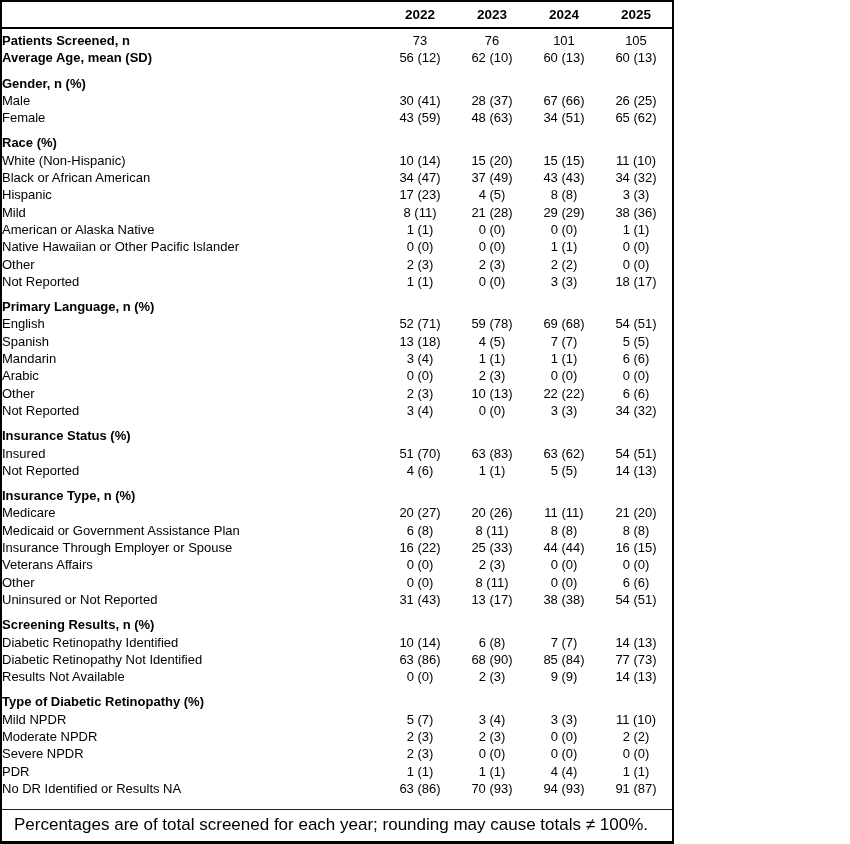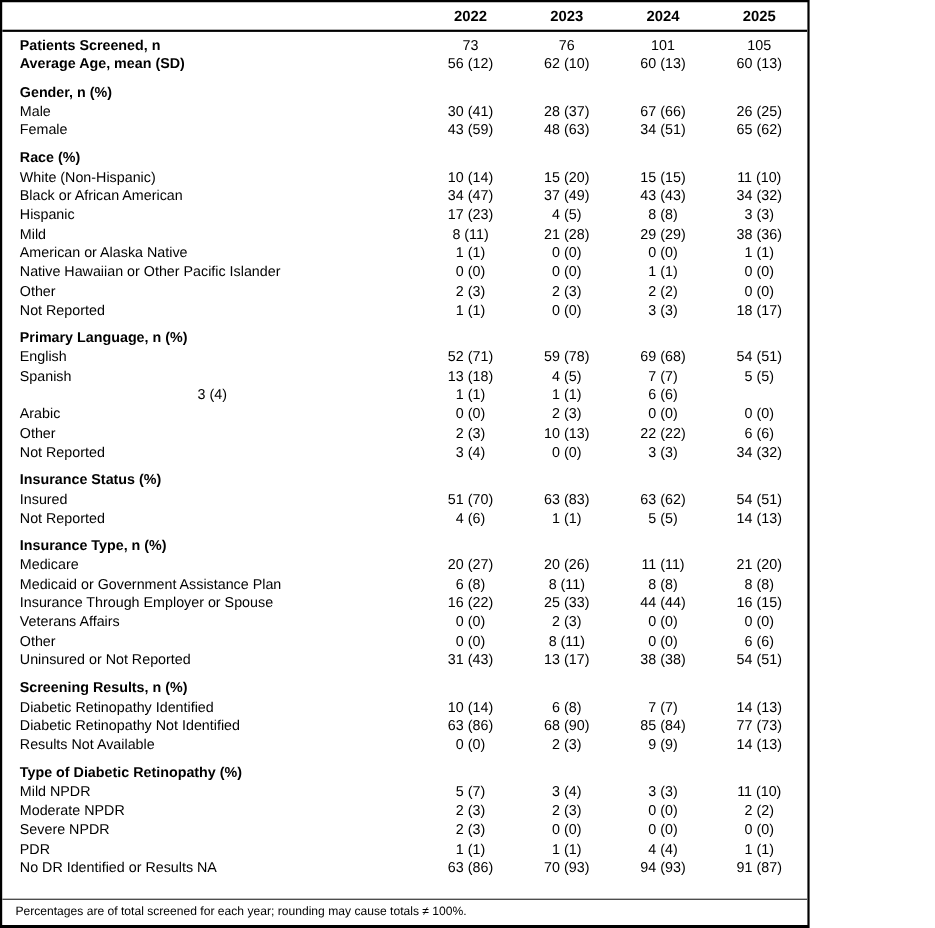--- a/index.html
+++ b/index.html
@@ -4,21 +4,21 @@
 <style>
   html, body {
     margin: 0;
     padding: 0;
     background: #ffffff;
     font-family: "Liberation Sans", sans-serif;
     color: #000000;
   }
   .frame {
     box-sizing: border-box;
-    width: 736px;
+    width: 674px;
     height: 844px;
     border: 2px solid #000;
     border-bottom-width: 3px;
     display: flex;
     flex-direction: column;
     background: #fff;
     overflow: hidden;
   }
   .head-row {
     flex: 0 0 auto;
@@ -40,32 +40,32 @@
   }
   .section { margin-top: 8px; }
   .section:first-child { margin-top: 0; }
   .row {
     display: grid;
     grid-template-columns: 382px repeat(4, 1fr);
     line-height: 17.3px;
     font-size: 13px;
   }
   .row .label {
-    padding-left: 16px;
+    padding-left: 0;
     white-space: nowrap;
     overflow: hidden;
   }
   .row.bold .label,
   .row.section-head .label { font-weight: bold; }
   .row .val { text-align: center; }
   .footnote-bar {
     flex: 0 0 auto;
     border-top: 1px solid #222;
     padding: 5px 12px 6px 12px;
-    font-size: 11px;
+    font-size: 17px;
   }
 </style>
 </head>
 <body>
 
 <div class="frame">
 
   <div class="head-row">
     <span class="head-cell" style="text-align:left"></span>
     <span class="head-cell">2022</span>
@@ -183,20 +183,21 @@
           <span class="val">54 (51)</span>
         </div>
         <div class="row">
           <span class="label">Spanish</span>
           <span class="val">13 (18)</span>
           <span class="val">4 (5)</span>
           <span class="val">7 (7)</span>
           <span class="val">5 (5)</span>
         </div>
         <div class="row">
+          <span class="label">Mandarin</span>
           <span class="val">3 (4)</span>
           <span class="val">1 (1)</span>
           <span class="val">1 (1)</span>
           <span class="val">6 (6)</span>
         </div>
         <div class="row">
           <span class="label">Arabic</span>
           <span class="val">0 (0)</span>
           <span class="val">2 (3)</span>
           <span class="val">0 (0)</span>

